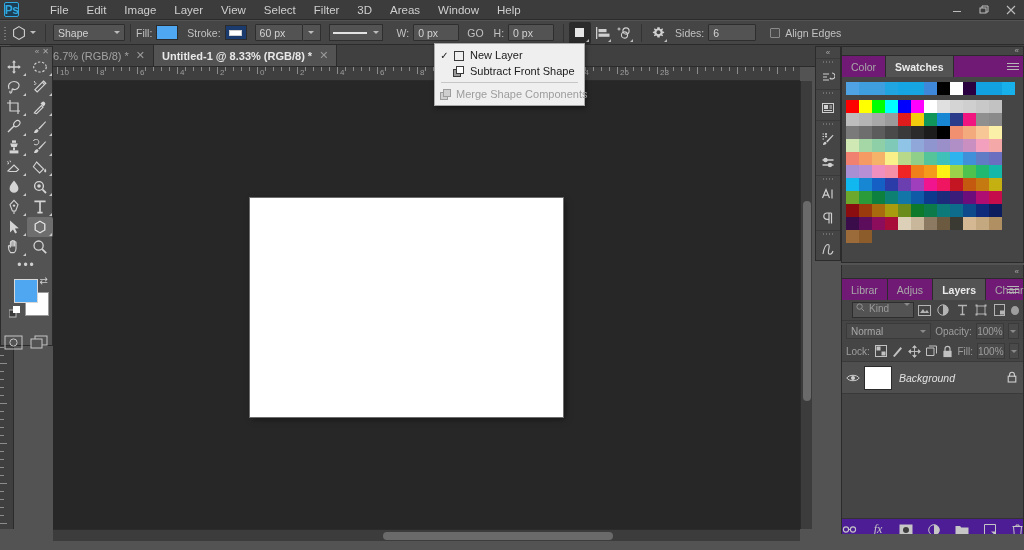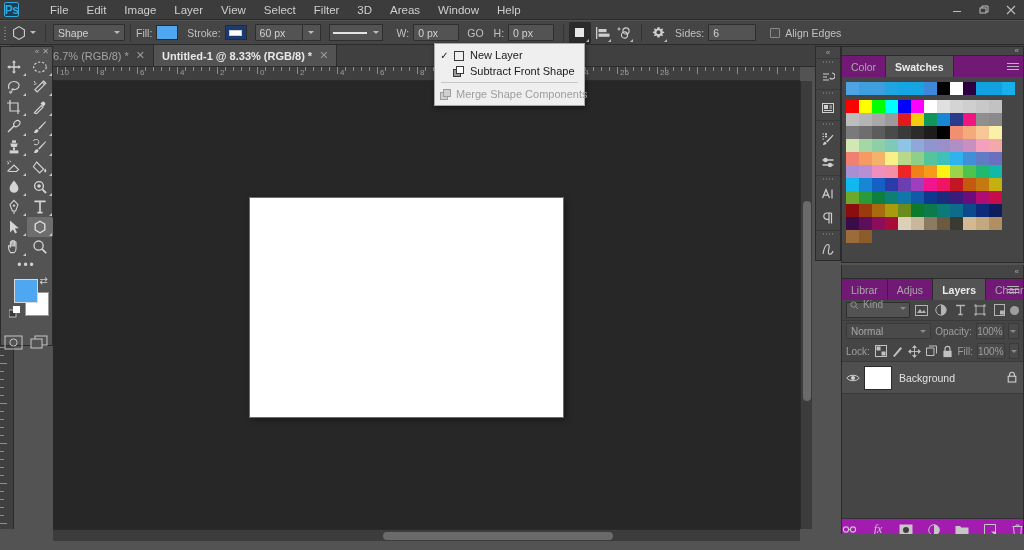--- a/index.html
+++ b/index.html
@@ -211,22 +211,22 @@
   .sw-row { display:flex; }
   .sw { width:13px; height:13px; }
   .sw-gap { height:5px; }
 
   #layersPanel { left:841px; top:278px; width:183px; height:263px; }
   .lp-filter {
     display:flex; align-items:center; height:21px; padding:0 4px; gap:3px;
     border-bottom:1px solid #3a3a3a;
   }
   .kind-box {
-    display:flex; align-items:flex-end; gap:4px; width:66px; height:16px;
-    background:#535353; border:1px solid #2e2e2e; padding:7px 3px; font-size:10px; color:#9a9a9a;
+    display:flex; align-items:flex-start; gap:4px; width:66px; height:16px;
+    background:#535353; border:1px solid #2e2e2e; padding:0 3px; font-size:10px; color:#9a9a9a;margin-left:6px;
   }
   .filt-ico { width:17px; height:17px; display:flex; align-items:center; justify-content:center; color:#b4b4b4;}
   .lp-row2 { display:flex; align-items:center; height:20px; padding:0 4px; gap:4px; }
   .blend-box {
     width:102px; height:16px; background:#4a4a4a; border:1px solid #3a3a3a; color:#a8a8a8;
     font-size:10px; display:flex; align-items:center; justify-content:space-between; padding:0 4px;
   }
   .op-label { font-size:10px; color:#9e9e9e; }
   .op-box {
     width:34px; height:16px; background:#4a4a4a; border:1px solid #3a3a3a; color:#9e9e9e;
@@ -236,23 +236,23 @@
   .lp-lock { display:flex; align-items:center; height:20px; padding:0 4px; gap:4px; }
   .lock-label { font-size:10px; color:#9e9e9e; margin-right:1px;}
   .lock-ico { width:15px; height:15px; display:flex; align-items:center; justify-content:center; color:#c2c2c2;}
   .layer-list { border-top:1px solid #3a3a3a; }
   .layer-row {
     display:flex; align-items:center; height:32px; background:#4f4f4f;
     border-bottom:1px solid #3a3a3a; padding-right:6px;
   }
   .eye { width:22px; display:flex; align-items:center; justify-content:center; color:#d0d0d0;}
   .layer-thumb { width:28px; height:24px; background:#fff; border:1px solid #2b2b2b; margin-right:7px;}
-  .layer-name { flex:1; font-size:10.5px; color:#e2e2e2; }
+  .layer-name { flex:1; font-size:10.5px; font-style:italic; color:#e2e2e2; }
   .lp-foot {
-    position:absolute; left:0; bottom:0; width:100%; height:22px; background:#a21caf;
+    position:absolute; left:0; bottom:0; width:100%; height:22px; background:#4c1d95;
     border-top:1px solid #333; display:flex; align-items:center; justify-content:center; gap:15px;
   }
   .foot-ico { width:15px; height:15px; display:flex; align-items:center; justify-content:center; color:#c6c6c6; position:relative;}
   .panel-gripbar { position:absolute; left:841px; top:46px; width:183px; height:9px; background:#454545; border:1px solid #2b2b2b; border-bottom:none; display:flex; align-items:center; justify-content:flex-end; padding-right:4px;}
   .panel-gripbar span { font-size:8px; color:#a9a9a9; line-height:8px;}
   .panel-gripbar2 { position:absolute; left:841px; top:265px; width:183px; height:13px; background:#454545; border-left:1px solid #2b2b2b; border-right:1px solid #2b2b2b; display:flex; align-items:center; justify-content:flex-end; padding-right:4px;}
   .panel-gripbar2 span { font-size:8px; color:#a9a9a9; line-height:8px;}
   .rightfill { position:absolute; left:812px; top:46px; width:212px; height:504px; background:#535353; z-index:-1;}
   .bottomright { position:absolute; left:812px; top:534px; width:212px; height:16px; background:#535353;}
 </style>

